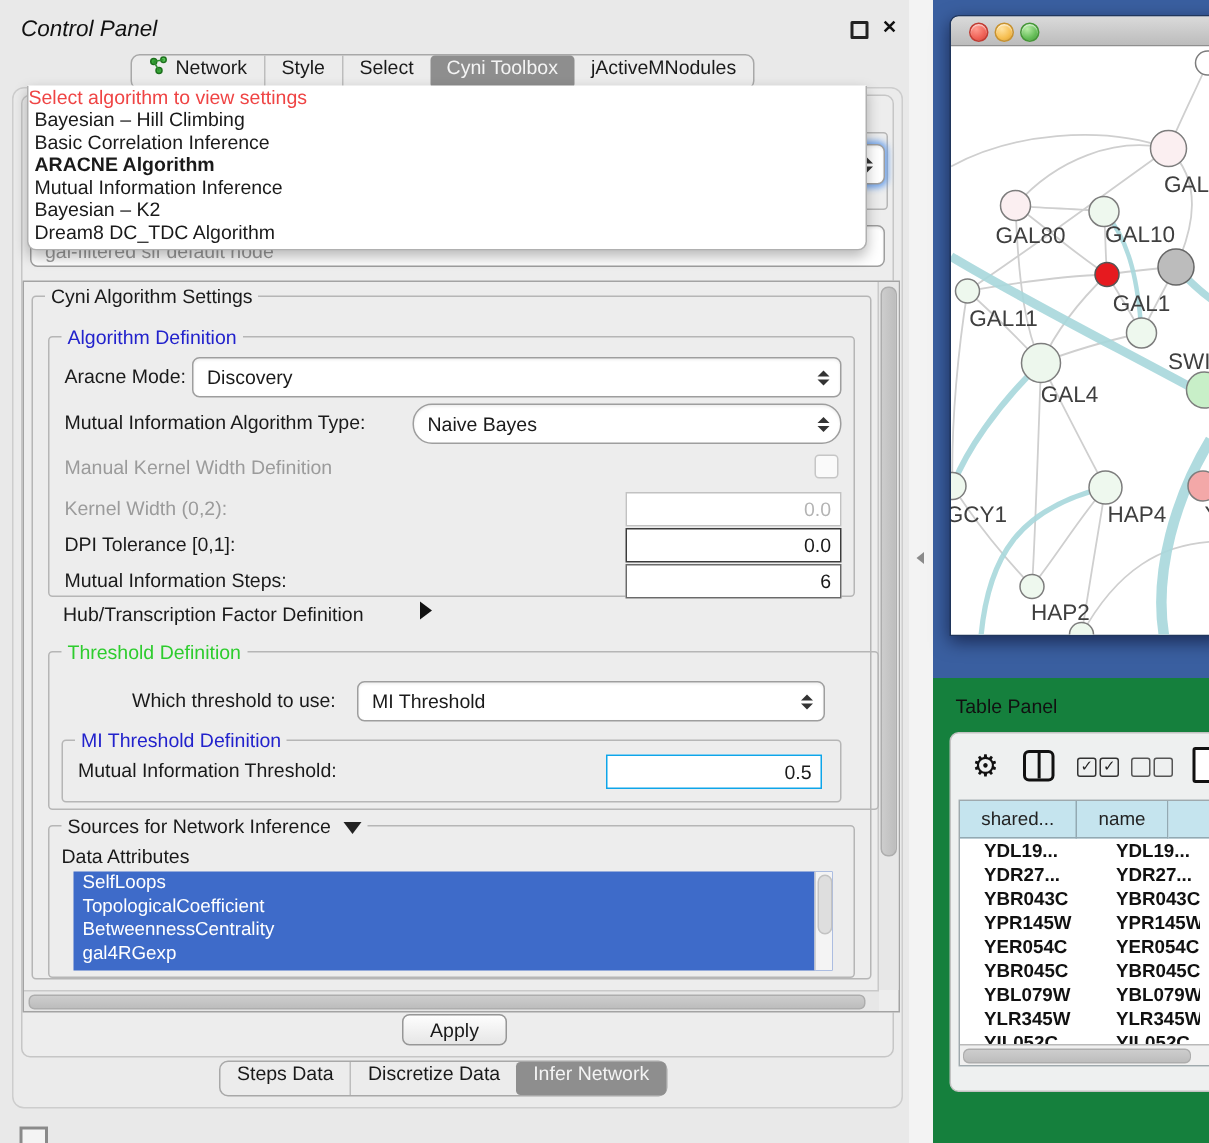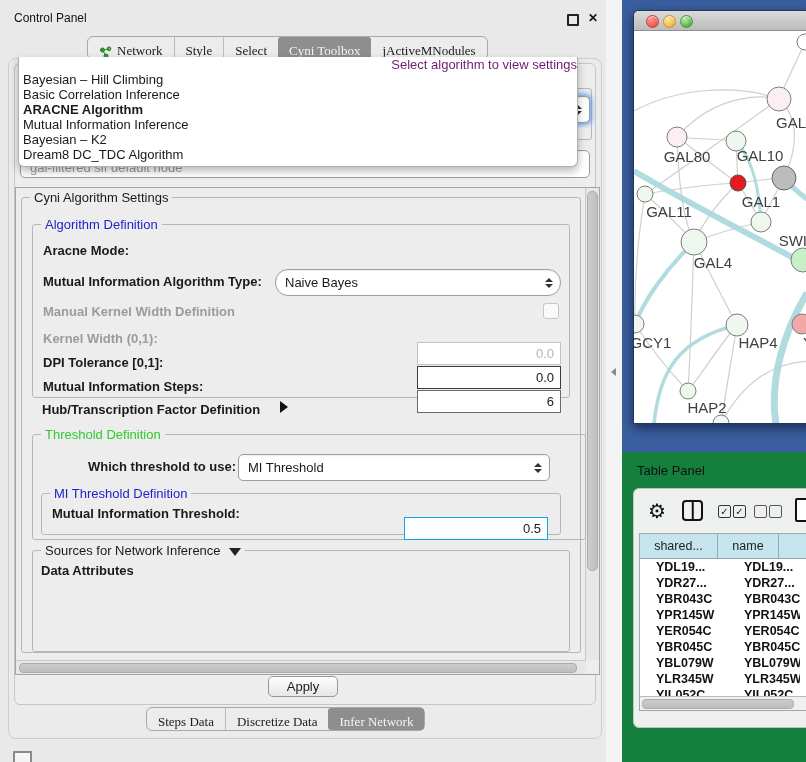--- a/index.html
+++ b/index.html
@@ -2,48 +2,48 @@
 <html><head>
 <meta charset="utf-8">
 <style>
   html,body{margin:0;padding:0;}
   body{width:806px;height:762px;overflow:hidden;position:relative;
        font-family:"Liberation Sans",sans-serif;font-size:13px;color:#1a1a1a;background:#e9e9e9;}
   .abs{position:absolute;}
   
   .cp{position:absolute;left:0;top:0;width:606px;height:762px;background:#e9e9e9;}
   .cp-header{position:absolute;left:0;top:8px;width:606px;height:22px;}
-  .cp-title{position:absolute;left:14px;top:3px;font-size:12px;color:#111;}
+  .cp-title{position:absolute;left:14px;top:3px;font-size:15px;color:#111;font-style:italic;}
   .float-ic{position:absolute;right:27px;top:6px;width:8px;height:8px;border:2px solid #222;border-radius:1px;}
   .close-ic{position:absolute;right:8px;top:3px;font-weight:bold;font-size:12px;color:#111;}
   
   .tabstrip{position:absolute;display:flex;align-items:stretch;border:1px solid #a8a8a8;border-radius:6px;background:#ececec;height:22px;}
-  .tabstrip .tab{display:flex;align-items:flex-end;padding:0 11px;font-size:13px;color:#1a1a1a;border-left:1px solid #bdbdbd;white-space:nowrap;font-family:Liberation Serif, serif;}
+  .tabstrip .tab{display:flex;align-items:flex-start;padding:0 11px;font-size:13px;color:#1a1a1a;border-left:1px solid #bdbdbd;white-space:nowrap;}
   .tabstrip .tab:first-child{border-left:none;}
   .tabstrip .tab.active{background:#8e8e8e;color:#f4f4f4;border-left:none;border-radius:3px;}
   .tabstrip .tab.active + .tab{border-left:none;}
   
   .bigpanel{position:absolute;left:8px;top:58px;width:592px;height:679px;background:#ebebeb;border:1px solid #cdcdcd;border-radius:8px;}
   .innerpanel{position:absolute;left:14px;top:63px;width:580px;height:640px;background:#ededed;border:1px solid #c6c6c6;border-radius:6px;}
   
   .combo{position:absolute;background:#fff;border:1px solid #9e9e9e;border-radius:5px;height:25px;line-height:25px;
          padding-left:9px;font-size:13px;box-shadow:inset 0 1px 2px rgba(0,0,0,.07);}
   .stepper{position:absolute;right:7px;top:50%;transform:translateY(-50%);display:flex;flex-direction:column;gap:2px;}
   .stepper i{display:block;width:0;height:0;border-left:4px solid transparent;border-right:4px solid transparent;}
   .stepper .up{border-bottom:4px solid #333;}
   .stepper .dn{border-top:4px solid #333;}
-  .tfield{position:absolute;background:#fff;height:21px;line-height:21px;text-align:right;padding-right:6px;font-size:13px;margin-top:14px;}
+  .tfield{position:absolute;background:#fff;height:21px;line-height:21px;text-align:right;padding-right:6px;font-size:13px;}
   .groupbox{position:absolute;border:1px solid #b6b6b6;border-radius:3px;}
   .legend{position:absolute;top:-8px;left:8px;background:#ededed;padding:0 4px;font-size:13px;white-space:nowrap;}
-  .lbl{position:absolute;font-weight:bold;font-size:13px;white-space:nowrap;}
+  .lbl{position:absolute;font-weight:normal;font-size:13px;white-space:nowrap;}
   .lbl.dis{color:#9b9b9b;}
   
   .ddl{position:absolute;left:18px;top:57px;width:558px;height:109px;background:#fff;border:1px solid #b0b0b0;border-top:none;
        border-radius:0 0 6px 6px;box-shadow:0 4px 9px rgba(0,0,0,.28);z-index:30;}
-  .ddl .ph{height:15px;text-align:right;color:#701a75;font-size:13px;line-height:15px;}
+  .ddl .ph{height:15px;text-align:left;color:#ef4444;font-size:13px;line-height:15px;}
   .ddl .it{height:15px;line-height:15px;padding-left:4px;font-size:13px;white-space:nowrap;}
   .ddl .it.sel{font-weight:bold;}
   
   .sb-v{position:absolute;background:#e7e7e7;border-left:1px solid #c9c9c9;}
   .sb-thumb-v{position:absolute;left:1px;width:9px;background:linear-gradient(90deg,#cdcdcd,#bdbdbd);border-radius:5px;border:1px solid #adadad;}
   .sb-h{position:absolute;background:#e7e7e7;border-top:1px solid #c9c9c9;}
   .sb-thumb-h{position:absolute;top:2px;height:8px;background:linear-gradient(#cdcdcd,#bdbdbd);border-radius:4px;border:1px solid #adadad;}
   
   .sel-list{position:absolute;background:#3e6bc9;overflow:hidden;}
   .sel-list .row{height:15.5px;line-height:15.5px;color:#fff;font-size:12.5px;padding-left:6px;white-space:nowrap;}
@@ -149,34 +149,41 @@
       <div class="sb-thumb-h" style="left:3px;width:556px;"></div>
     </div>
 
     <div class="groupbox" style="left:5px;top:9px;width:558px;height:454px;">
       <span class="legend">Cyni Algorithm Settings</span>
 
       <div class="groupbox" style="left:10px;top:26px;width:536px;height:172px;">
         <span class="legend" style="color:#2222cc;">Algorithm Definition</span>
 
         <span class="lbl" style="left:10px;top:18px;">Aracne Mode:</span>
+        <div class="combo" style="left:95px;top:13px;right:8px;">
+          <span>Discovery</span>
+          <span class="stepper">
+              <i class="up"></i>
+              <i class="dn"></i>
+            </span>
+        </div>
 
         <span class="lbl" style="left:10px;top:49px;">Mutual Information Algorithm Type:</span>
         <div class="combo" style="left:242px;top:44px;right:8px;border-radius:13px;">
           <span>Naive Bayes</span>
           <span class="stepper">
               <i class="up"></i>
               <i class="dn"></i>
             </span>
         </div>
 
         <span class="lbl dis" style="left:10px;top:79px;">Manual Kernel Width Definition</span>
         <span class="abs" style="right:10px;top:78px;width:14px;height:14px;border:1px solid #c6c6c6;border-radius:3px;background:#fafafa;"></span>
 
-        <span class="lbl dis" style="left:10px;top:106px;">Kernel Width (0,1):</span>
+        <span class="lbl dis" style="left:10px;top:106px;">Kernel Width (0,2):</span>
         <div class="tfield" style="right:8px;top:103px;width:136px;border:1px solid #c2c2c2;color:#b4b4b4;"><span>0.0</span></div>
 
         <span class="lbl" style="left:10px;top:130px;">DPI Tolerance [0,1]:</span>
         <div class="tfield" style="right:8px;top:127px;width:136px;border:1.5px solid #3c3c3c;"><span>0.0</span></div>
 
         <span class="lbl" style="left:10px;top:154px;">Mutual Information Steps:</span>
         <div class="tfield" style="right:8px;top:151px;width:136px;border:1px solid #6a6a6a;"><span>6</span></div>
       </div>
 
       <span class="lbl" style="left:20px;top:204px;">Hub/Transcription Factor Definition</span>
@@ -200,20 +207,29 @@
           <div class="tfield" style="right:12px;top:9px;width:136px;border:1px solid #0ea5e9;"><span>0.5</span></div>
         </div>
       </div>
 
       <div class="groupbox" style="left:10px;top:352px;width:536px;height:100px;">
         <span class="legend">
           <span>Sources for Network Inference</span>
           <span style="display:inline-block;width:0;height:0;border-left:6px solid transparent;border-right:6px solid transparent;border-top:8px solid #222;margin-left:5px;vertical-align:middle;"></span>
         </span>
         <span class="lbl" style="left:8px;top:12px;">Data Attributes</span>
+        <div class="sel-list" style="left:16px;top:30px;right:14px;height:66px;">
+          <div class="row">SelfLoops</div>
+          <div class="row">TopologicalCoefficient</div>
+          <div class="row">BetweennessCentrality</div>
+          <div class="row">gal4RGexp</div>
+          <div class="abs" style="right:0;top:0;width:11px;height:66px;background:#f4f4f4;border-left:1px solid #d0d0d0;">
+            <div class="abs" style="left:1px;top:2px;width:8px;height:38px;background:#dedede;border:1px solid #c2c2c2;border-radius:5px;"></div>
+          </div>
+        </div>
       </div>
     </div>
   </div>
 
   <div class="btn" style="left:268px;top:676px;width:68px;height:19px;line-height:19px;">Apply</div>
 
   <div class="tabstrip" style="left:146px;top:707px;">
     <div class="tab">
         <span>Steps Data</span>
       </div>

